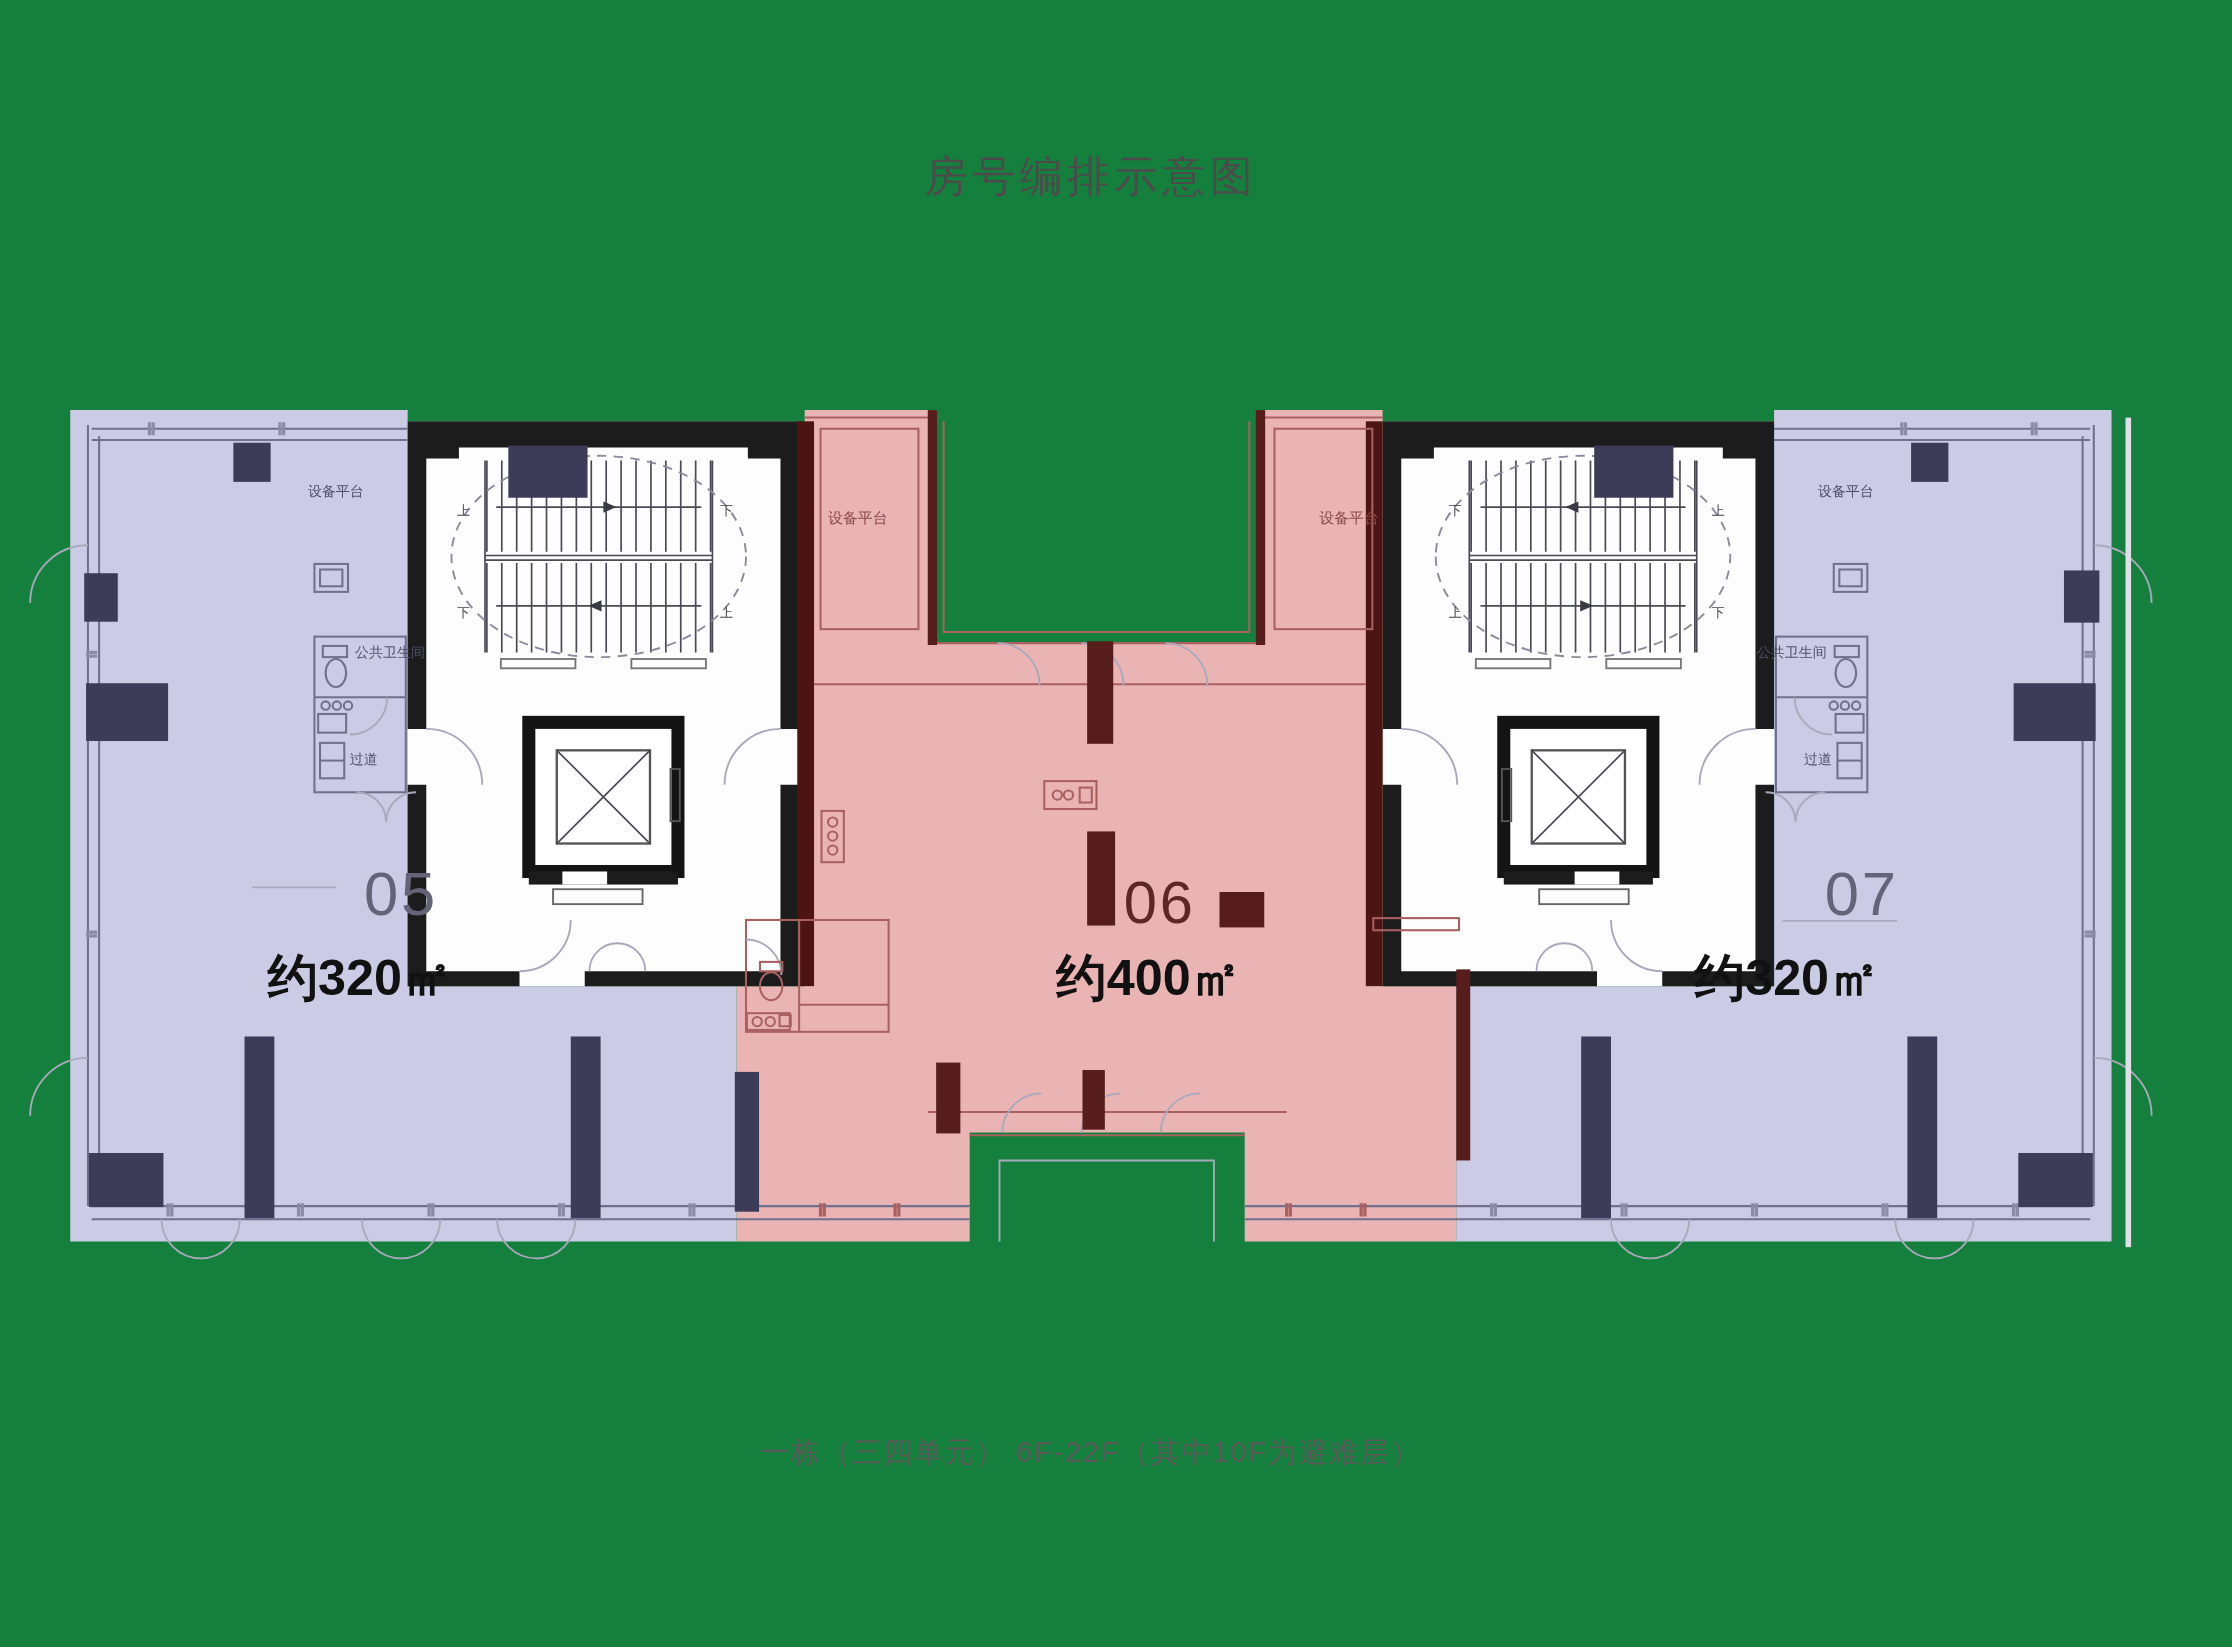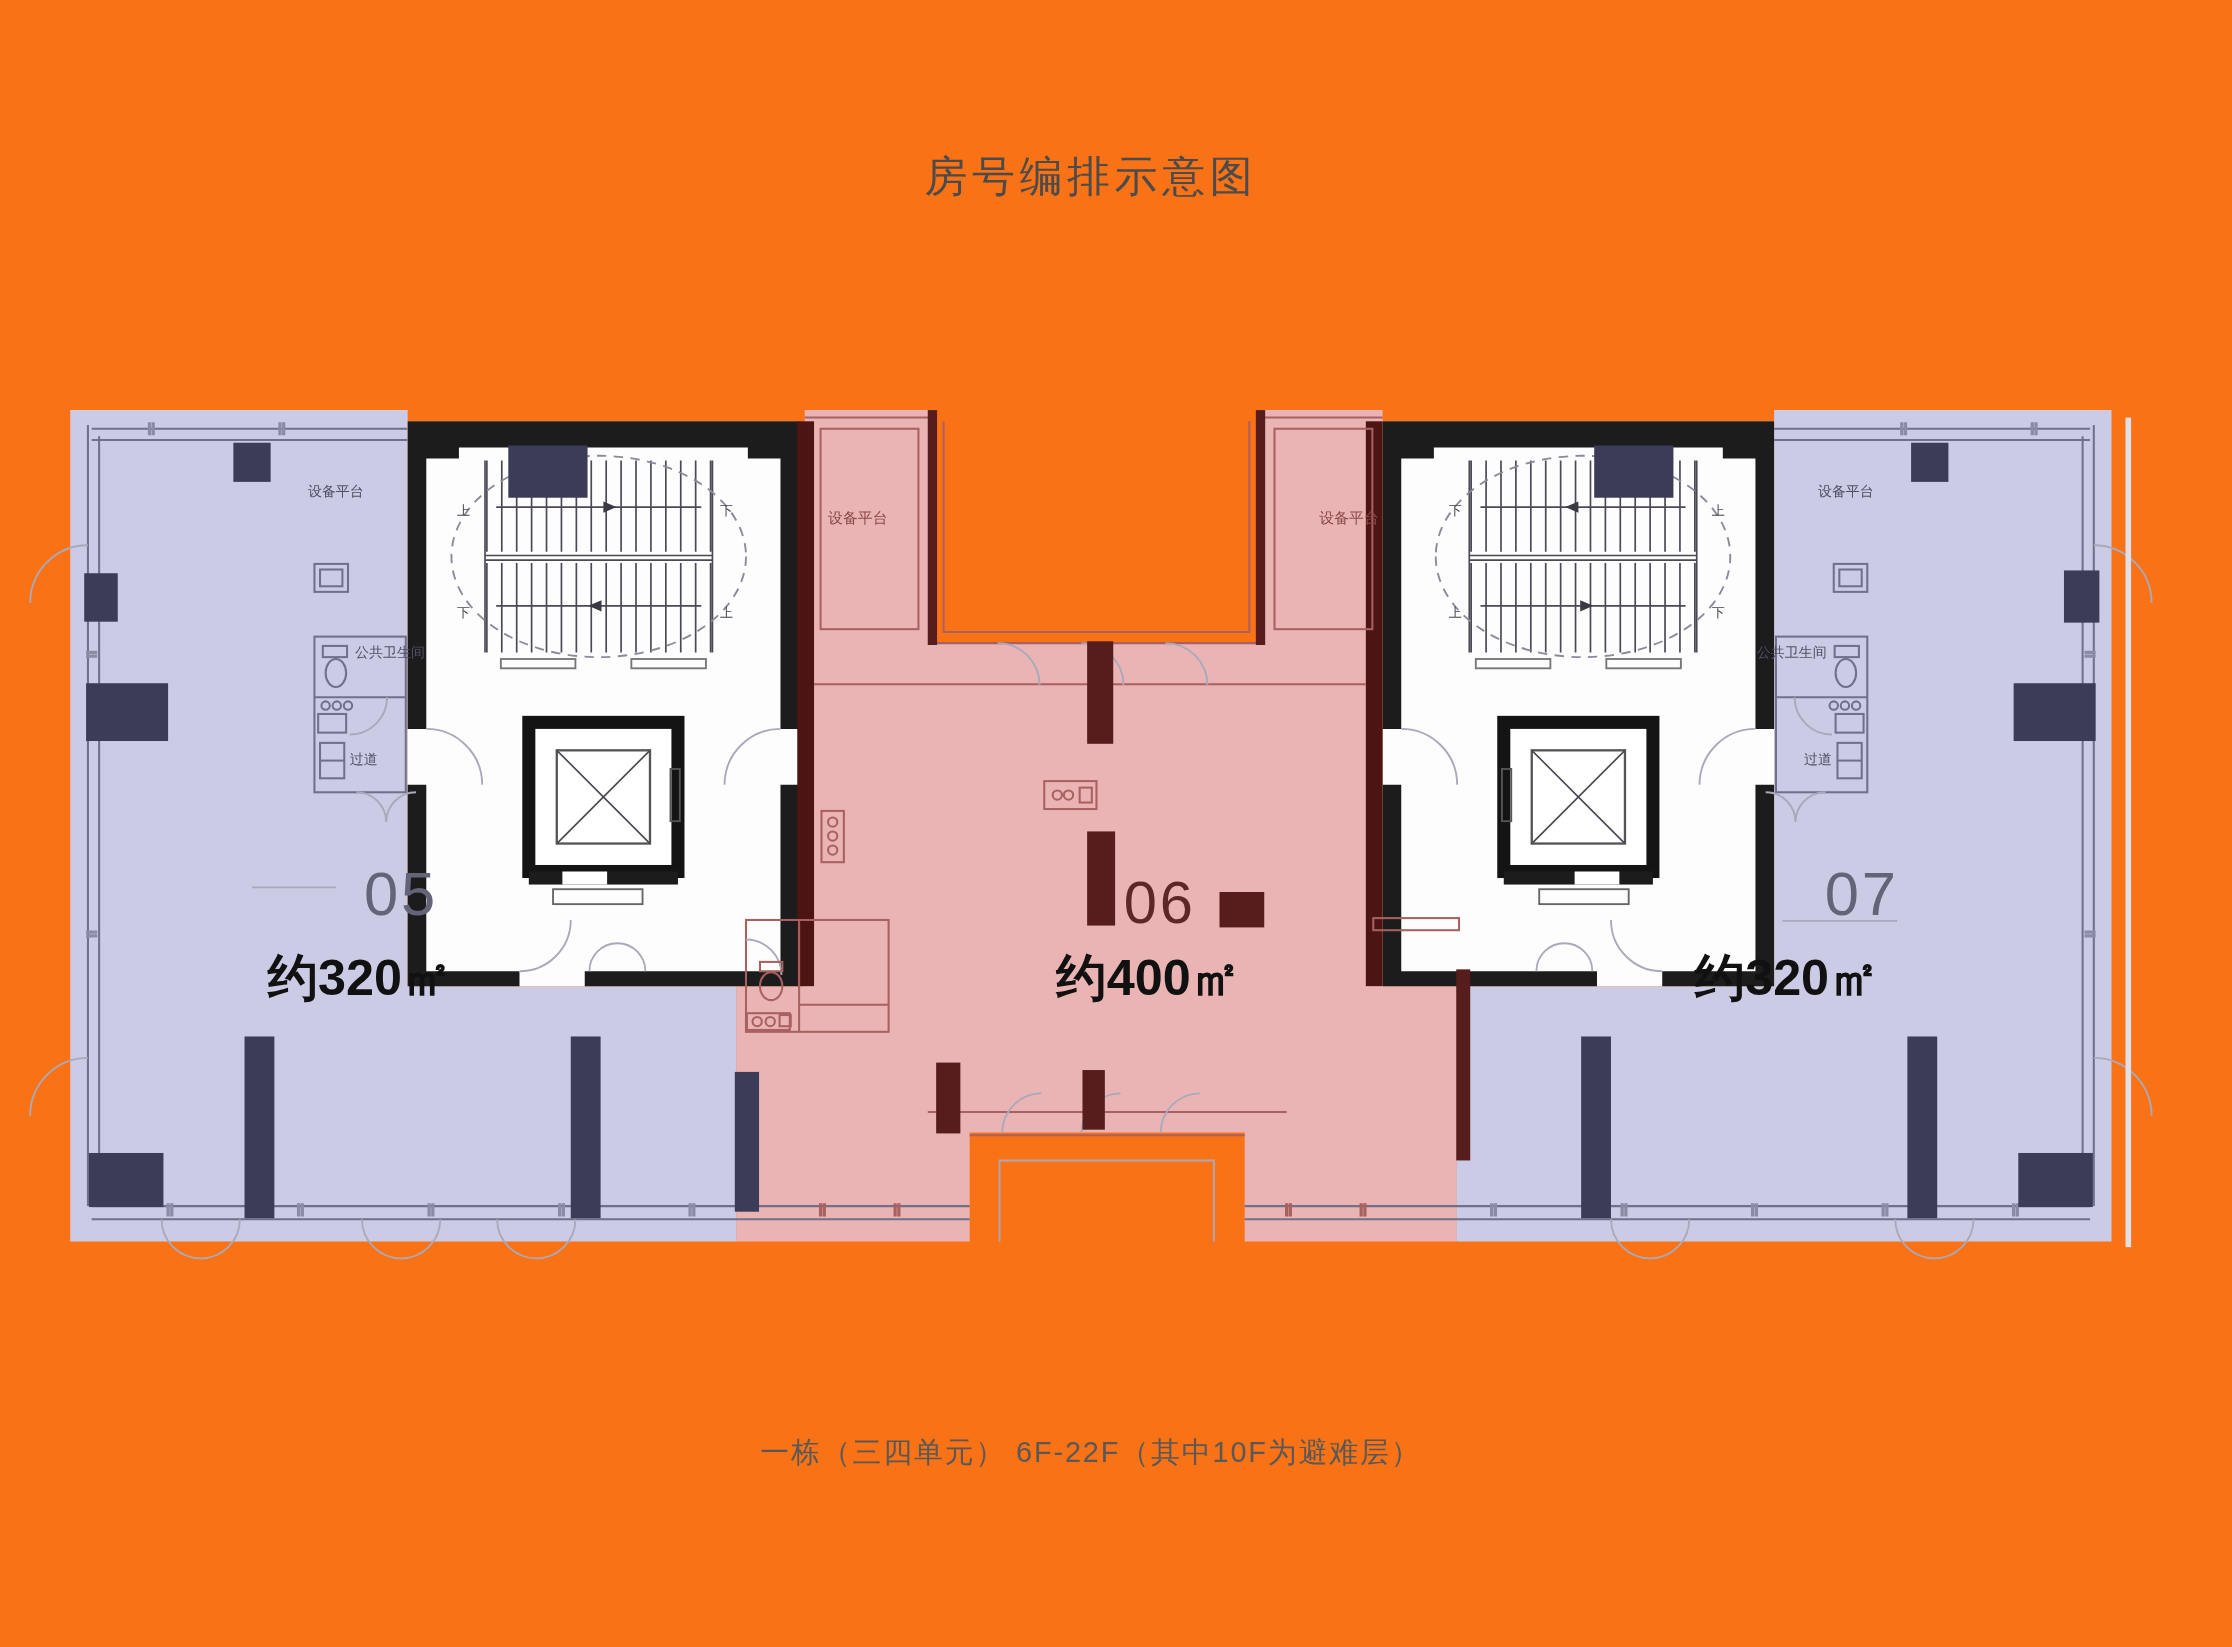--- a/index.html
+++ b/index.html
@@ -1,16 +1,16 @@
 <!DOCTYPE html>
 <html style="font-size:15px"><head>
 <meta charset="utf-8">
 <style>
   html,body{margin:0;padding:0;background:#fff;}
-  .stage{position:relative;width:2233px;height:1647px;background:#f97316;overflow:hidden;
+  .stage{position:relative;width:2233px;height:1647px;background:#15803d;overflow:hidden;
          font-family:"Liberation Sans",sans-serif;}
   svg{position:absolute;left:0;top:0;}
   .tintA{fill:#cbcbe5;}
   .tintB{fill:#eab4b4;}
   .wall{fill:#1c1c1c;}
   .navy{fill:#3c3c58;}
   .maroon{fill:#571d1d;}
   .junction{fill:#4d1414;}
   .corefloor{fill:#fdfdfd;}
   .thin{stroke:#70708c;stroke-width:2.2;fill:none;}

